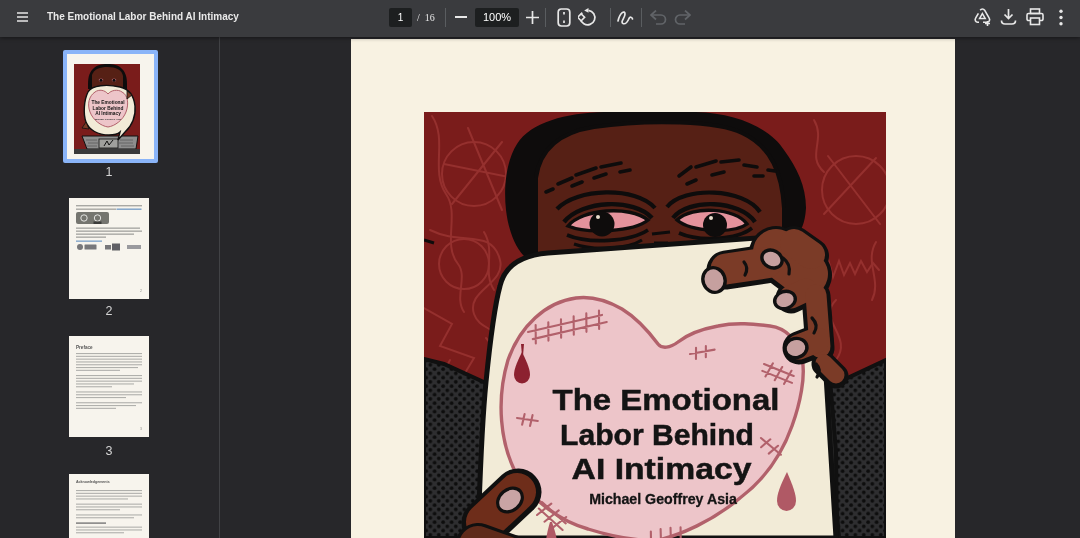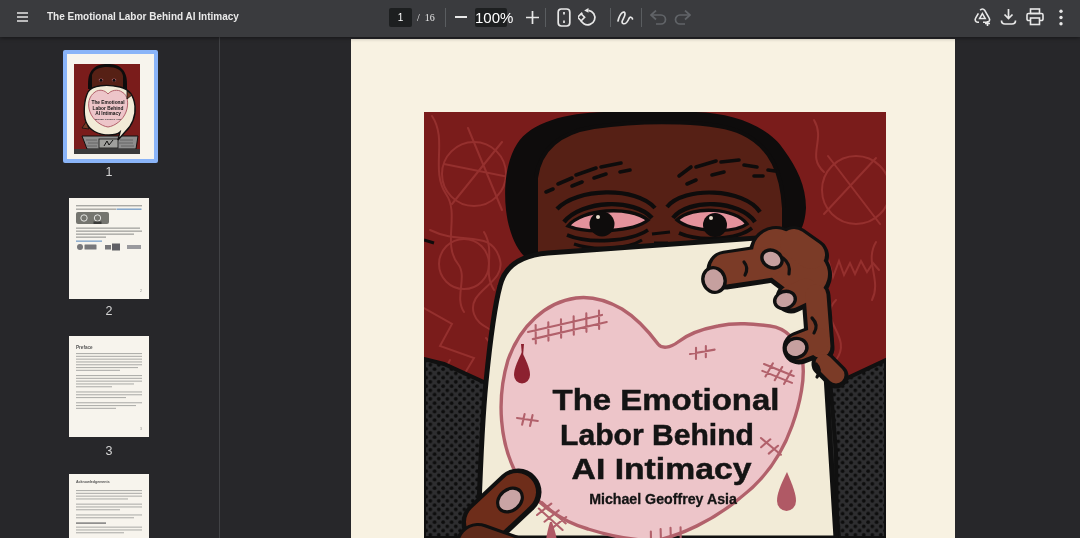--- a/index.html
+++ b/index.html
@@ -185,21 +185,21 @@
     <g stroke="#e6e6e6" stroke-width="1.3">
         <path d="M0,1 H11 M0,5 H11 M0,9 H11"></path>
       </g>
   </svg>
   <div id="ttitle">The Emotional Labor Behind AI Intimacy</div>
 
   <div class="dbox" style="left:389px;top:8px;width:23px;height:19px;font-size:10px;line-height:19px;">1</div>
   <div class="abs" style="left:417px;top:8px;height:19px;line-height:19px;font-size:10px;color:#e8e8e8;font-family:Liberation Serif, serif;">/&nbsp;&nbsp;16</div>
   <div class="sep" style="left:445px;"></div>
   <div class="abs" style="left:455px;top:16.2px;width:12px;height:1.7px;background:#e8e8e8;"></div>
-  <div class="dbox" style="left:475px;top:8px;width:32px;height:19px;font-size:15px;line-height:19px;">100%</div>
+  <div class="dbox" style="left:475px;top:8px;width:44px;height:19px;font-size:11px;line-height:19px;">100%</div>
   <svg class="abs" style="left:526px;top:11px" width="13" height="13" viewBox="0 0 13 13">
     <g stroke="#e8e8e8" stroke-width="1.7">
         <path d="M6.5,0 V13 M0,6.5 H13"></path>
       </g>
   </svg>
   <div class="sep" style="left:545px;"></div>
 
   <svg class="abs" style="left:556px;top:8px" width="16" height="19" viewBox="0 0 16 19">
     <rect x="2.2" y="1" width="11.6" height="17" rx="3.2" fill="none" stroke="#e8e8e8" stroke-width="1.7"></rect>
     <path d="M8,4 V6.6 M8,12.4 V15" stroke="#e8e8e8" stroke-width="1.7"></path>

